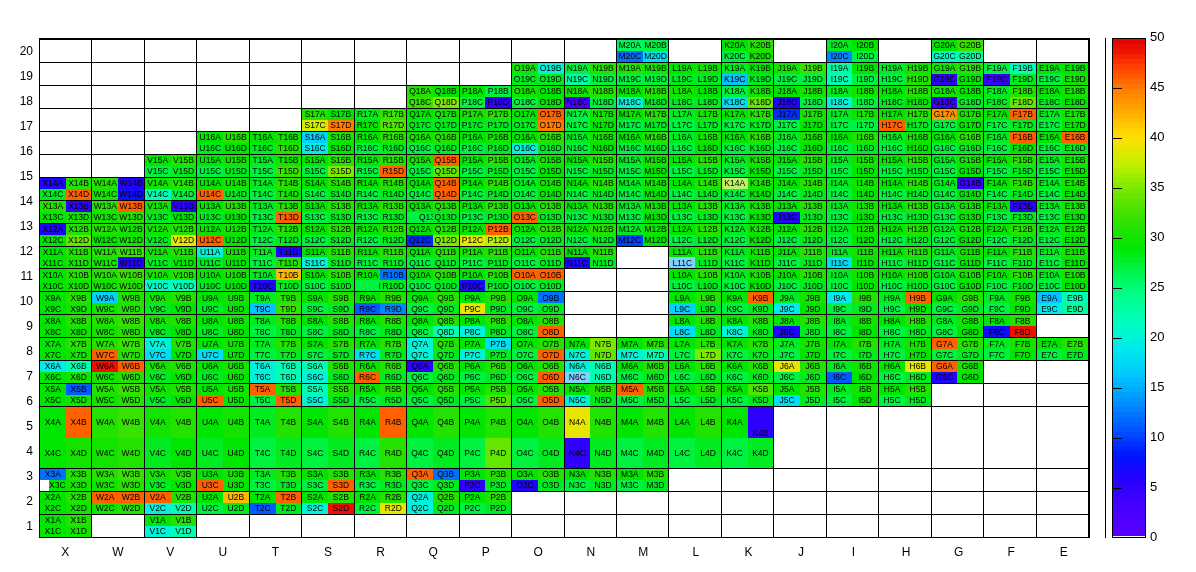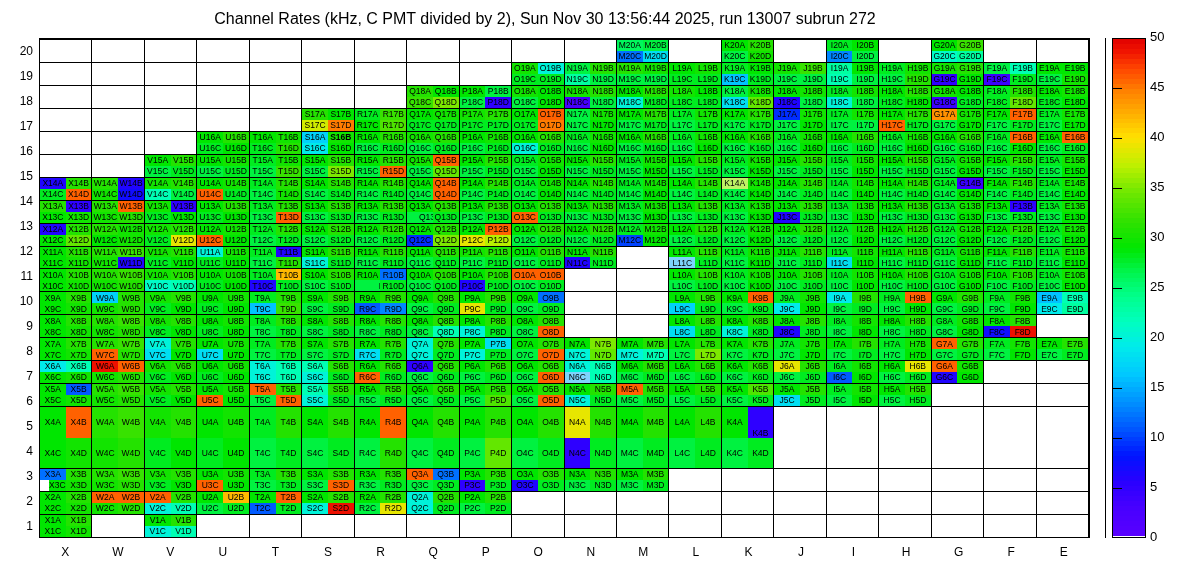--- a/index.html
+++ b/index.html
@@ -40,21 +40,20 @@
   #cbar .seg{width:100%;}
   .ctick{position:absolute;left:1112px;width:34px;height:1px;background:#000;}
   .clab{position:absolute;left:1150px;font-size:13px;color:#000;}
   #cbaxis{position:absolute;left:1105px;top:38px;width:1px;height:500px;background:#000;}
 </style>
 </head>
 <body>
 
 <div id="root">
 
-  <div id="title">Channel Rates (kHz, C PMT divided by 2), Sun Nov 30 13:56:44 2025, run 13007 subrun 272</div>
 
   <div id="plot">
     <div id="grid">
         <div class="cell c0 empty"></div>
         <div class="cell empty"></div>
         <div class="cell empty"></div>
         <div class="cell empty"></div>
         <div class="cell empty"></div>
         <div class="cell empty"></div>
         <div class="cell empty"></div>
@@ -718,21 +717,21 @@
             <span style="color: rgb(0, 0, 0);">T16C</span>
           </div>
           <div class="sub" style="background: rgb(36, 226, 0);">
             <span style="color: rgb(0, 0, 0);">T16D</span>
           </div>
         </div>
         <div class="cell">
           <div class="sub" style="background: rgb(0, 210, 250);">
             <span style="color: rgb(0, 0, 0);">S16A</span>
           </div>
-          <div class="sub" style="background: rgb(18, 228, 0); font-weight: bold;">
+          <div class="sub" style="background: rgb(18, 228, 0);">
             <span style="color: rgb(0, 0, 0);">S16B</span>
           </div>
           <div class="sub" style="background: rgb(0, 235, 235);">
             <span style="color: rgb(0, 0, 0);">S16C</span>
           </div>
           <div class="sub" style="background: rgb(0, 230, 0);">
             <span style="color: rgb(0, 0, 0);">S16D</span>
           </div>
         </div>
         <div class="cell">

